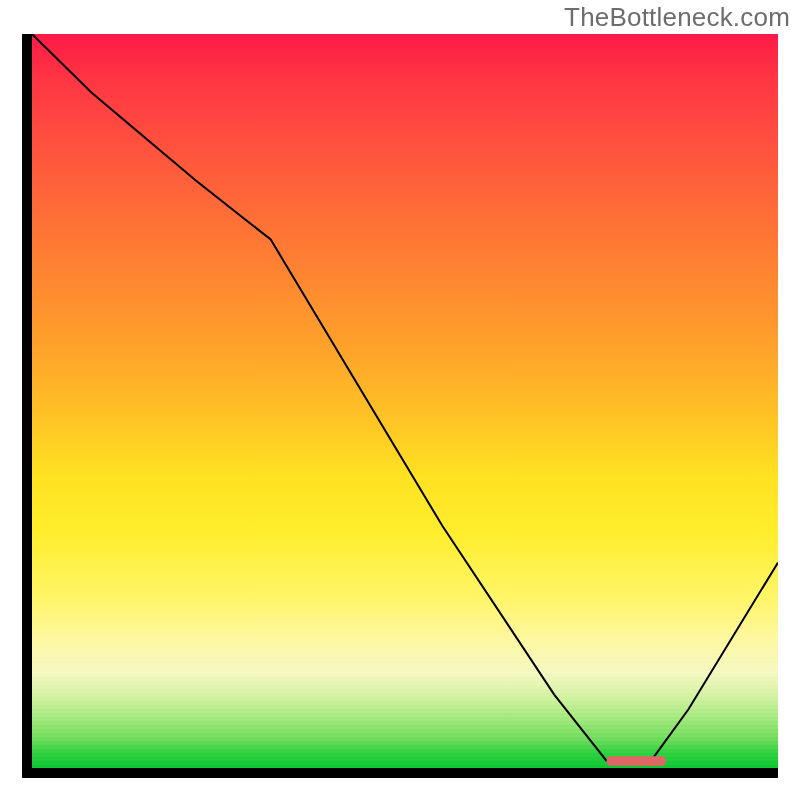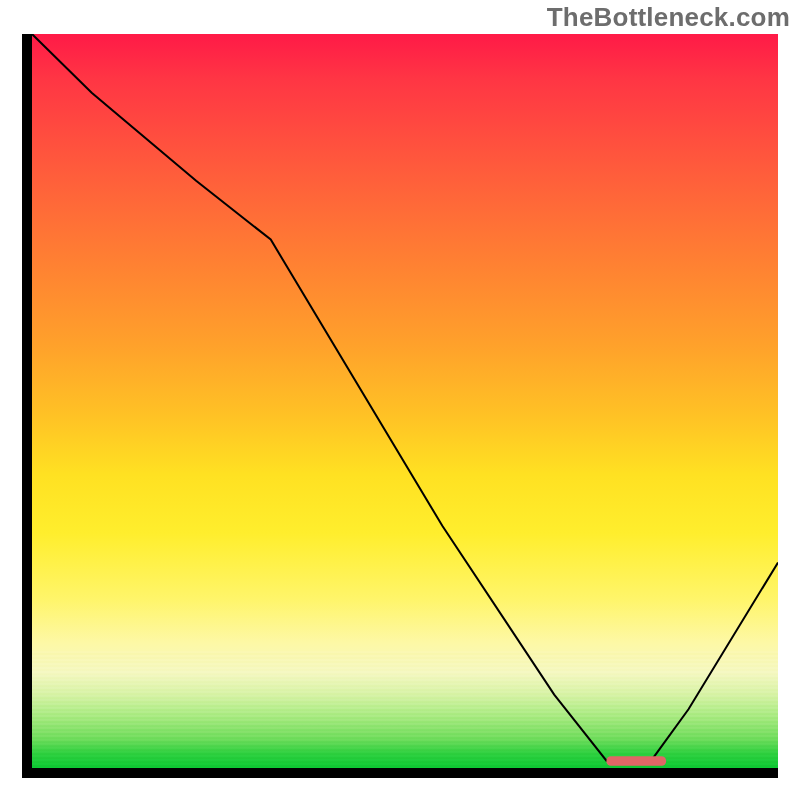--- a/index.html
+++ b/index.html
@@ -14,21 +14,21 @@
   .figure {
     position: relative;
     width: 800px;
     height: 800px;
   }
   .watermark {
     position: absolute;
     top: 2px;
     right: 10px;
     font-size: 26px;
-    font-weight: bold;
+    font-weight: normal;
     color: #6d6d6d;
     letter-spacing: 0.2px;
   }
   .plot-area {
     position: absolute;
     left: 22px;
     right: 22px;
     top: 34px;
     bottom: 22px;
     box-sizing: border-box;

